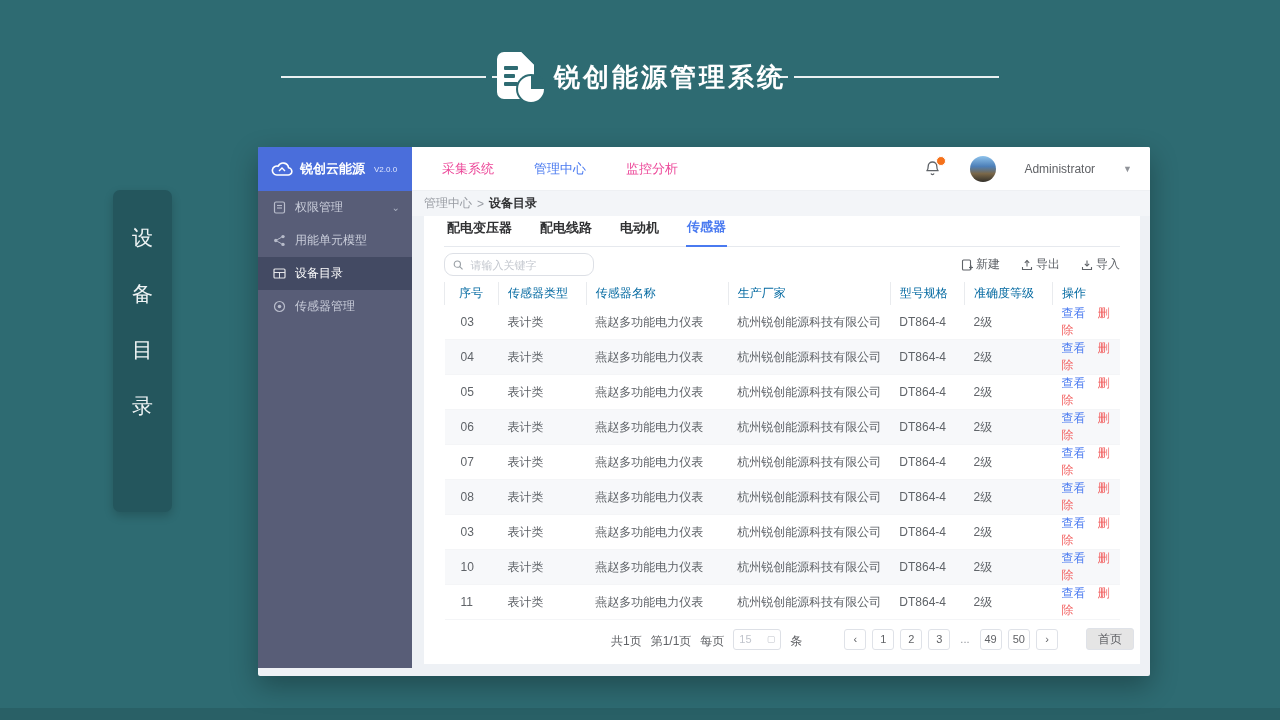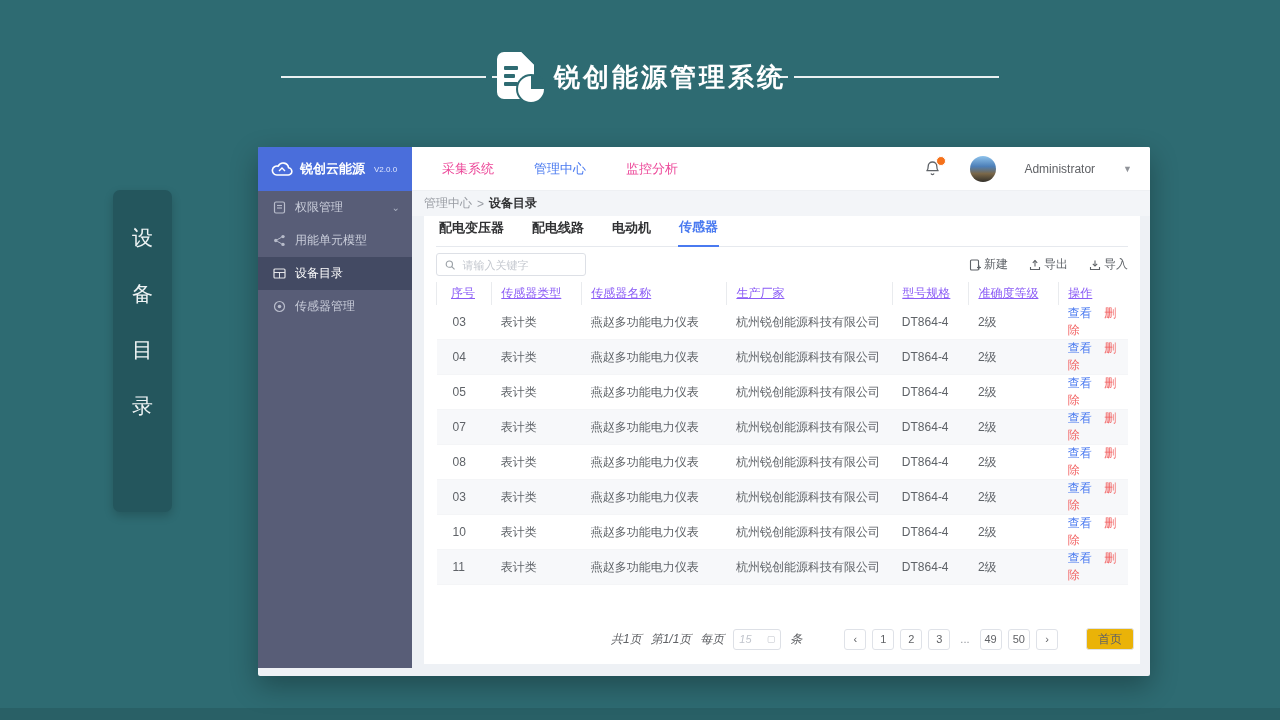--- a/index.html
+++ b/index.html
@@ -58,58 +58,58 @@
   .user-name { font-size:12px; color:#606266; }
   .caret { font-size:9px; color:#909399; }
 
   
   .breadcrumb { position:absolute; left:154px; top:44px; right:0; height:25px; background:#f3f5f8;
     display:flex; align-items:center; padding-left:12px; font-size:12px; color:#989ca3; gap:5px; }
   .breadcrumb .current { color:#303133; font-weight:bold; }
 
   
   .card { position:absolute; left:166px; top:69px; right:10px; bottom:12px; background:#fff; }
-  .card-inner { padding:0 12px; height:100%; position:relative; }
+  .card-inner { padding:0 20px; height:100%; position:relative; }
 
   .tabs { height:31px; border-bottom:1px solid #e6e9ee; display:flex; gap:26px; align-items:flex-end; padding:0 2px; }
   .tab { font-size:13px; color:#303133; font-weight:bold; padding:0 1px 9px; cursor:pointer; }
   .tab.active { color:#4a7af0; border-bottom:2px solid #4a7af0; margin-bottom:-1px; }
 
   .search-row { height:35px; display:flex; align-items:center; }
-  .search-box { width:150px; height:23px; border:1px solid #dde0e6; border-radius:3px;
+  .search-box { width:150px; height:23px; border:1px solid #dde0e6; border-radius:9px;
     display:flex; align-items:center; padding:0 8px; gap:7px; background:#fff; }
   .search-box input { border:none; outline:none; width:100%; font-size:11px; color:#606266;
     font-family:inherit; background:transparent; }
   .search-box input::placeholder { color:#c4c8cf; }
   .toolbar { margin-left:auto; display:flex; gap:21px; }
   .tool-btn { display:flex; align-items:center; gap:3px; font-size:12px; color:#5f6368; cursor:pointer; }
 
   table { width:100%; border-collapse:collapse; table-layout:fixed; }
-  thead th { height:23px; font-size:12px; font-weight:normal; color:#8b5cf6; text-align:left;
-    border-left:1px solid #e9ebee; padding-left:9px;text-decoration:underline; }
+  thead th { height:23px; font-size:12px; font-weight:normal; color:#0369a1; text-align:left;
+    border-left:1px solid #e9ebee; padding-left:9px; }
   thead th:first-child { padding-left:14px; }
   tbody td { height:24px; font-size:12px; color:#5f6368; padding-left:9px; }
   tbody td:first-child { padding-left:16px; }
   tbody tr:nth-child(even) { background:#f7f8fa; }
   tbody tr { border-bottom:1px solid #f4f5f7; }
   .ops a { text-decoration:none; font-size:12px; cursor:pointer; }
   .ops .view { color:#4a7af0; margin-right:9px; }
   .ops .del  { color:#f25f5f; }
 
   
   .pagination { position:absolute; left:12px; right:6px; bottom:6px; height:38px;
     display:flex; align-items:center; justify-content:flex-end; gap:42px; font-size:12px; color:#606266; }
-  .pg-info { display:flex; align-items:center; gap:9px;font-style:italic; }
+  .pg-info { display:flex; align-items:flex-end; gap:9px; }
   .per-page { width:48px; height:21px; border:1px solid #dde0e6; border-radius:3px;
     display:flex; align-items:center; justify-content:space-between; padding:0 5px; color:#c0c4cc; font-size:11px; cursor:pointer; }
   .pager { display:flex; gap:6px; align-items:center; }
   .pg-btn { min-width:22px; height:21px; border:1px solid #dfe2e8; border-radius:3px; background:#fff;
     display:flex; align-items:center; justify-content:center; font-size:11px; color:#606266; cursor:pointer; padding:0 4px; }
   .pg-ellipsis { border:none; min-width:12px; color:#909399; cursor:default; }
-  .first-btn { width:48px; height:22px; border:1px solid #dfe2e8; border-radius:3px; background:#eab308;
+  .first-btn { width:48px; height:22px; border:1px solid #dfe2e8; border-radius:3px; background:#e5e5e5;
     display:flex; align-items:center; justify-content:center; font-size:12px; color:#606266; cursor:pointer; margin-left:-14px; }
 </style>
 </head>
 <body>
 
 <div class="bottom-band"></div>
 
 <div class="brand-header">
   <div class="brand-line left"></div>
   <svg class="brand-icon" viewBox="0 0 52 54">
@@ -310,20 +310,32 @@
     <td>燕赵多功能电力仪表</td>
     <td>杭州锐创能源科技有限公司</td>
     <td>DT864-4</td>
     <td>2级</td>
     <td class="ops">
       <a class="view">查看</a>
       <a class="del">删除</a>
     </td>
   </tr>
 
+  <tr>
+    <td>06</td>
+    <td>表计类</td>
+    <td>燕赵多功能电力仪表</td>
+    <td>杭州锐创能源科技有限公司</td>
+    <td>DT864-4</td>
+    <td>2级</td>
+    <td class="ops">
+      <a class="view">查看</a>
+      <a class="del">删除</a>
+    </td>
+  </tr>
 
   <tr>
     <td>07</td>
     <td>表计类</td>
     <td>燕赵多功能电力仪表</td>
     <td>杭州锐创能源科技有限公司</td>
     <td>DT864-4</td>
     <td>2级</td>
     <td class="ops">
       <a class="view">查看</a>

